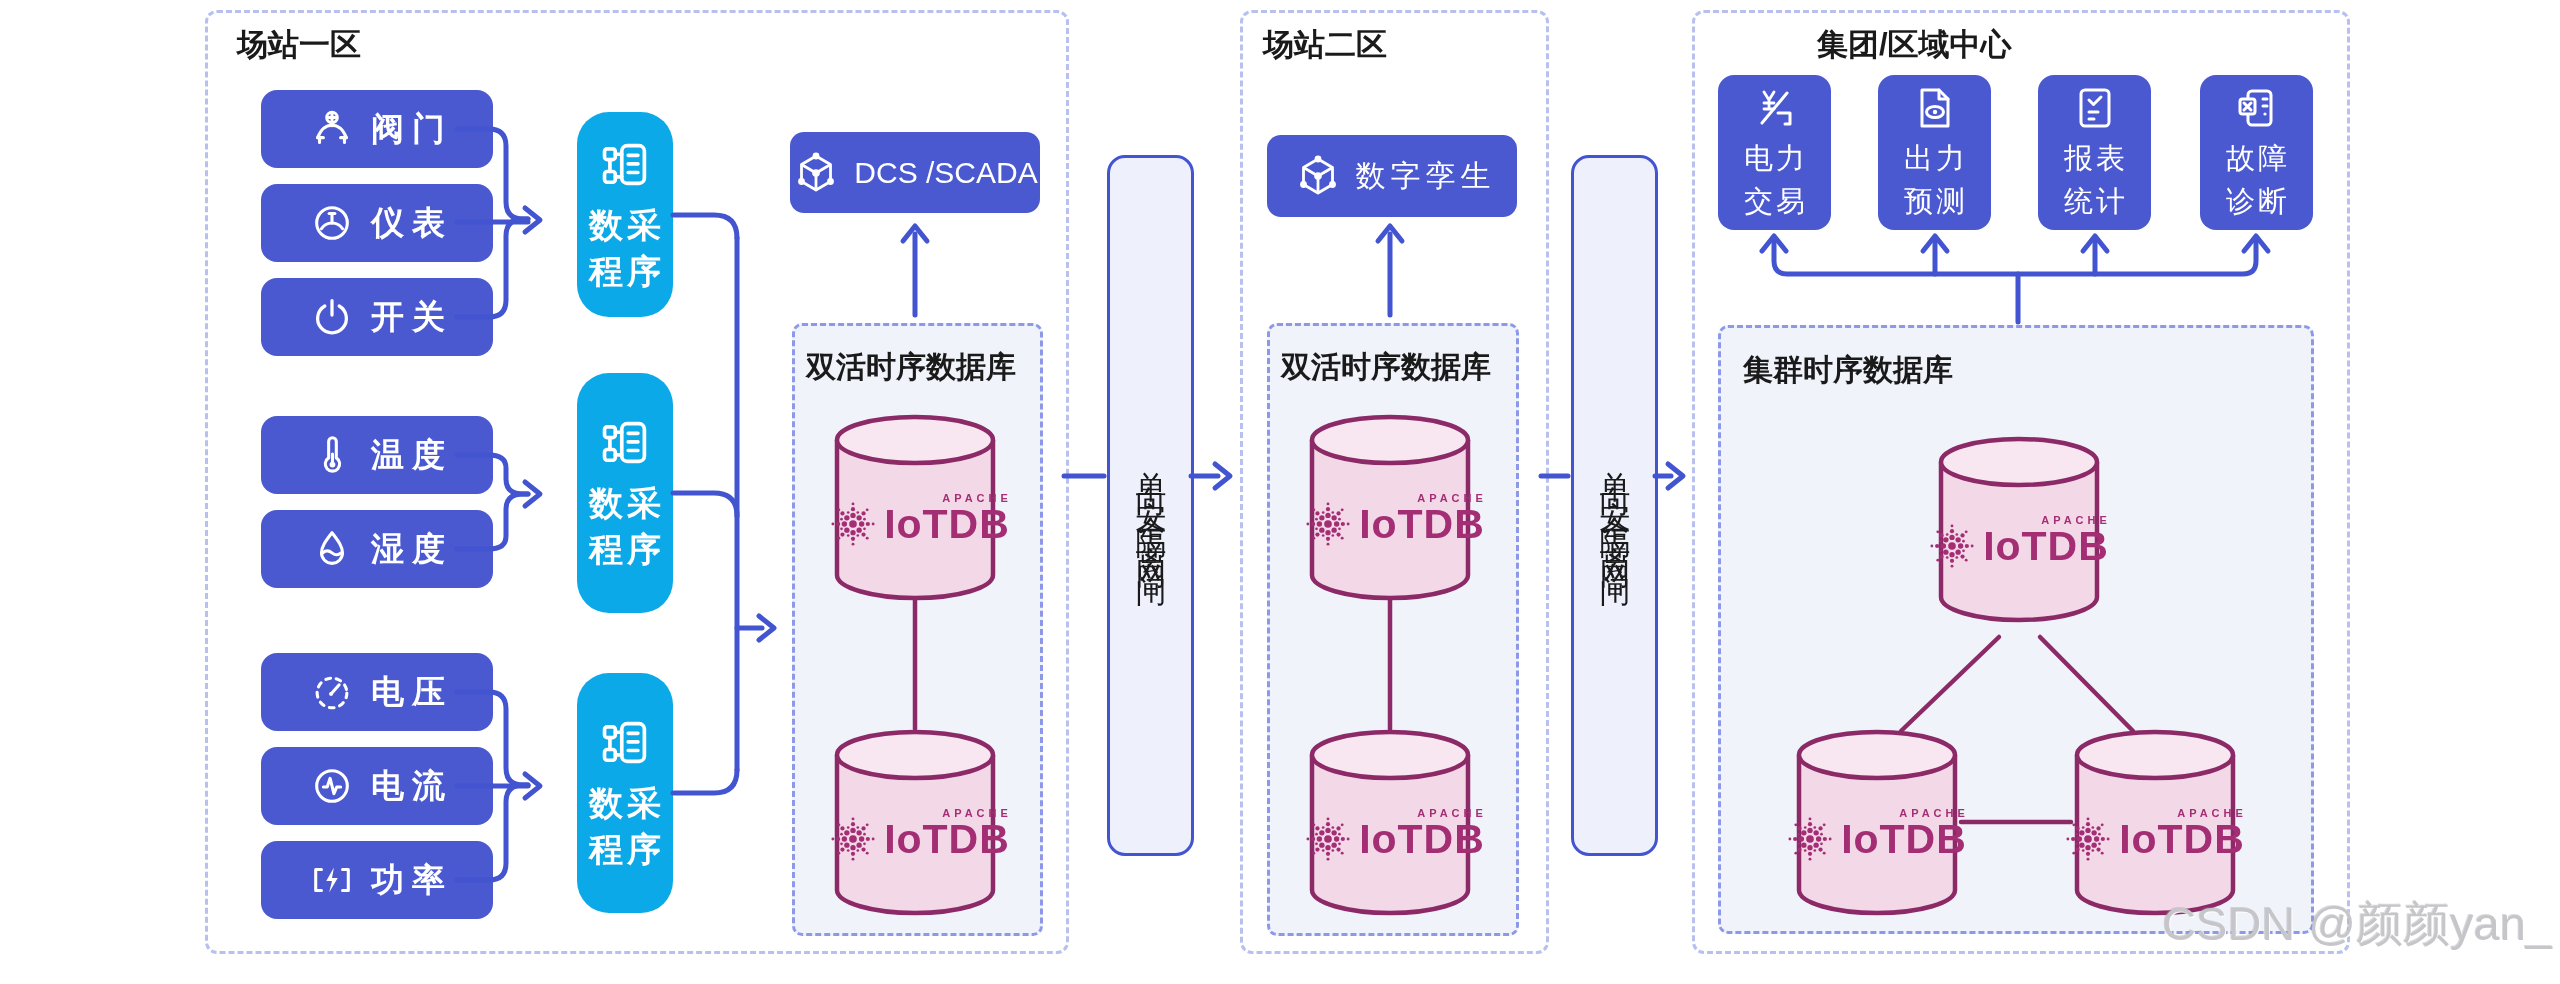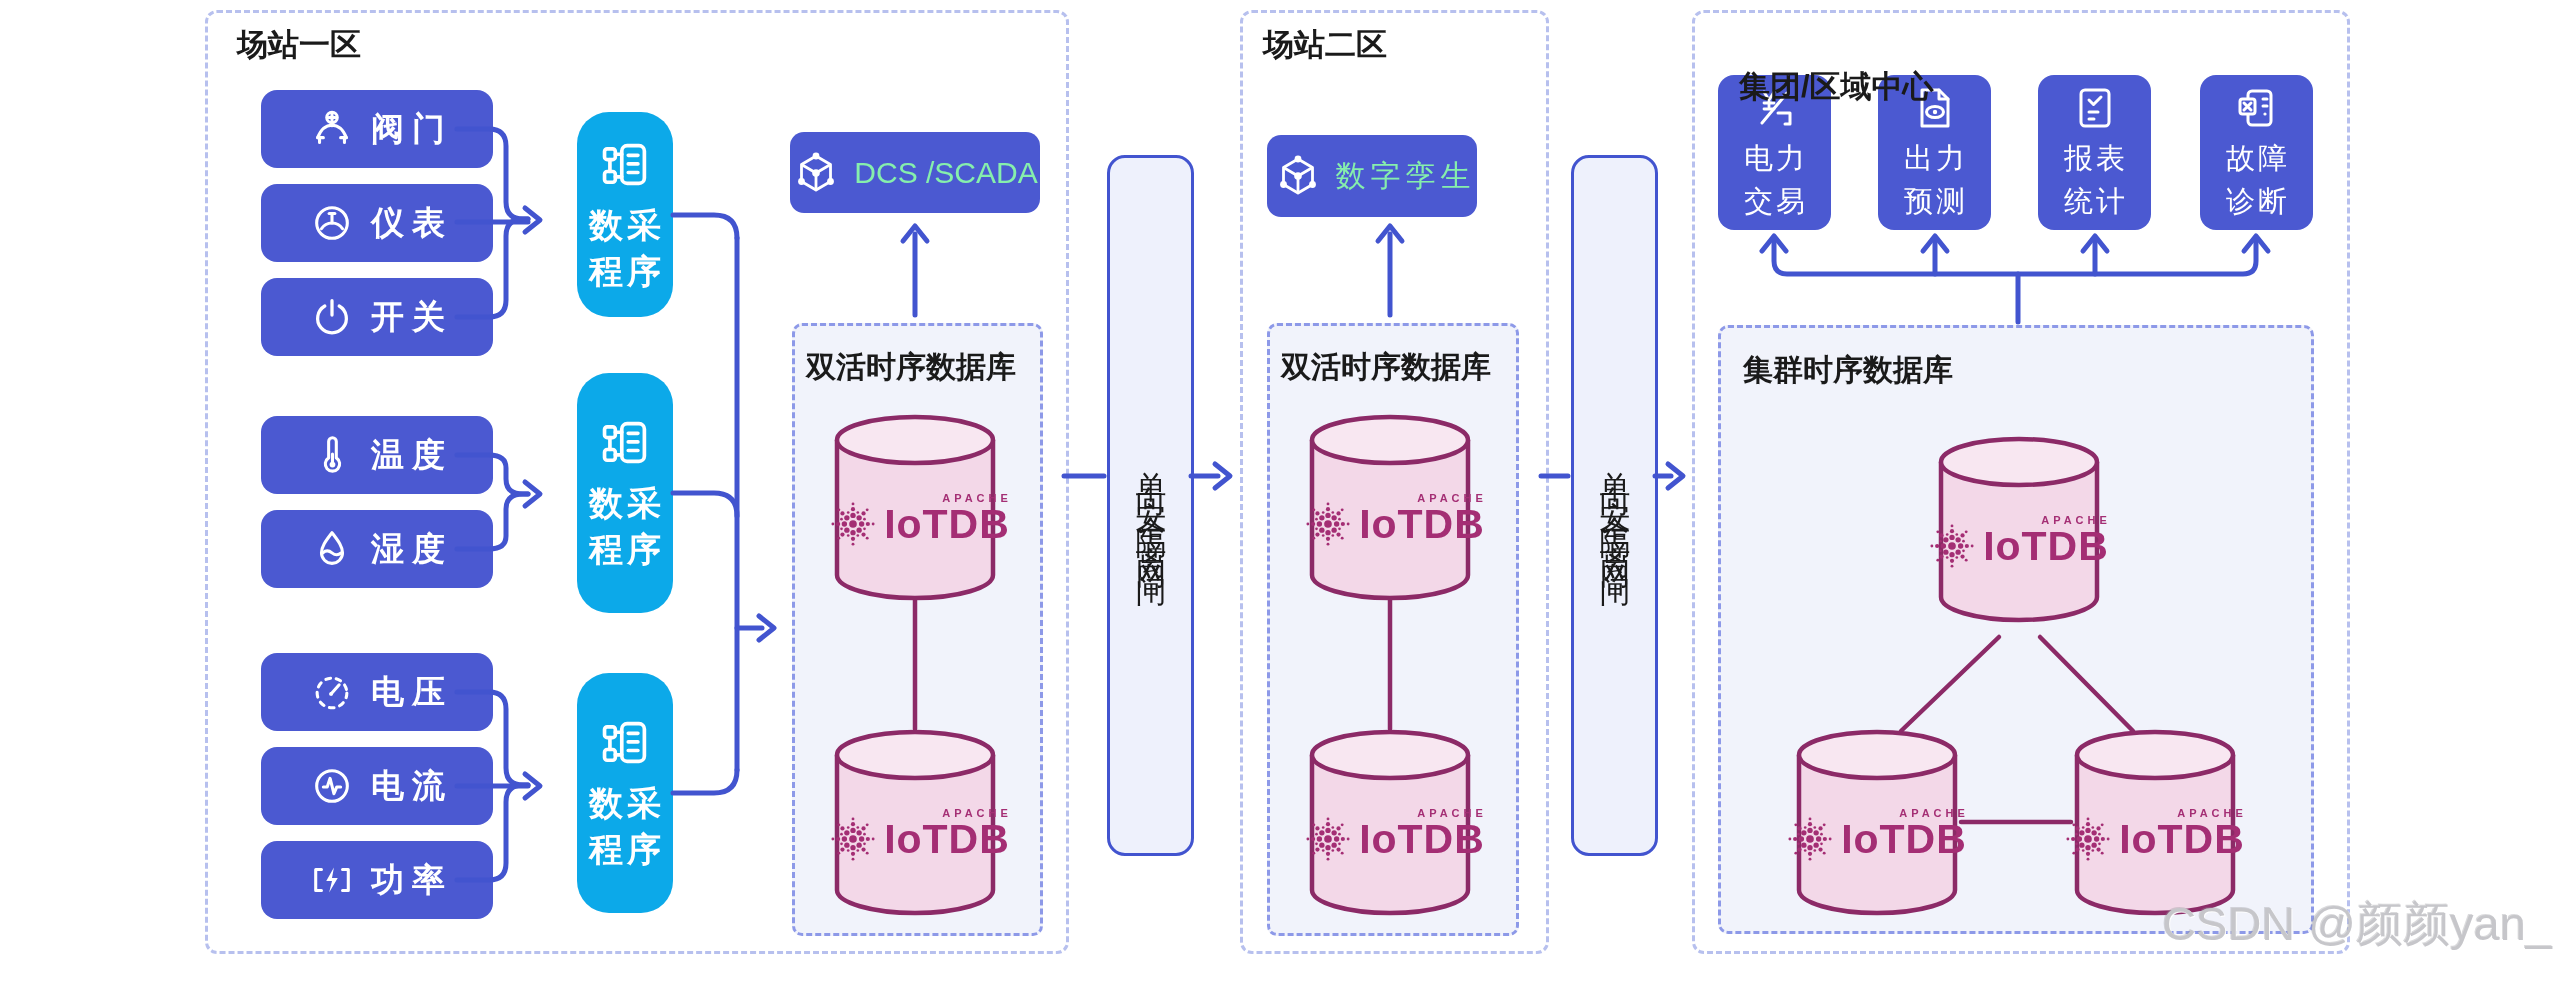--- a/index.html
+++ b/index.html
@@ -15,21 +15,21 @@
   .zone{border:3px dashed var(--dashed-border);border-radius:12px;background:transparent;z-index:1;}
   .zone-title{font-size:31px;font-weight:700;color:var(--text-dark);z-index:3;white-space:nowrap;}
   .sensor-btn{left:261px;width:232px;height:78px;border-radius:16px;background:var(--accent-indigo);
     display:flex;align-items:center;justify-content:center;gap:16px;z-index:1;}
   .sensor-btn .lbl{color:#fff;font-size:33px;font-weight:600;letter-spacing:8px;margin-right:-8px;white-space:nowrap;}
   .icon-svg{display:block;}
   .collector{left:577px;width:96px;border-radius:32px;background:var(--accent-cyan);
     display:flex;flex-direction:column;align-items:center;justify-content:center;gap:10px;z-index:1;}
   .collector .c-line{color:#fff;font-size:34px;font-weight:700;letter-spacing:4px;margin-right:-4px;line-height:44px;white-space:nowrap;}
   .pill{background:var(--accent-indigo);border-radius:14px;display:flex;align-items:center;justify-content:center;gap:14px;z-index:1;}
-  .pill .lbl{color:#86efac;font-size:30px;font-weight:500;white-space:nowrap;}
+  .pill .lbl{color:#ffffff;font-size:30px;font-weight:500;white-space:nowrap;}
   .dbbox{border:3.5px dashed var(--inner-border);border-radius:10px;background:var(--inner-fill);z-index:1;}
   .db-label{font-size:30px;font-weight:700;color:var(--text-dark);z-index:3;white-space:nowrap;text-align:right;}
   .gateway{width:81px;height:695px;border:3.5px solid var(--connector-blue);border-radius:18px;
     background:var(--bar-fill);display:flex;align-items:center;justify-content:center;z-index:1;}
   .gateway .v-lbl{writing-mode:vertical-rl;text-orientation:upright;font-size:31px;font-weight:500;
     color:var(--text-dark);letter-spacing:15px;white-space:nowrap;}
   .appcard{width:113px;height:155px;border-radius:16px;background:var(--accent-indigo);top:75px;
     display:flex;flex-direction:column;align-items:center;justify-content:center;gap:6px;z-index:1;}
   .appcard .a-line{color:#fff;font-size:29px;font-weight:500;letter-spacing:3px;margin-right:-3px;line-height:41px;white-space:nowrap;}
   .overlay{position:absolute;left:0;top:0;z-index:2;pointer-events:none;}
@@ -44,21 +44,21 @@
 <body>
 
 <div class="stage">
 
   <div class="abs zone" style="left:205px;top:10px;width:858px;height:938px;"></div>
   <div class="abs zone" style="left:1240px;top:10px;width:303px;height:938px;"></div>
   <div class="abs zone" style="left:1692px;top:10px;width:652px;height:938px;"></div>
 
   <div class="abs zone-title" style="left:237px;top:24px;">场站一区</div>
   <div class="abs zone-title" style="left:1263px;top:24px;">场站二区</div>
-  <div class="abs zone-title" style="left:1739px;top:24px;margin-top:42px;">集团/区域中心</div>
+  <div class="abs zone-title" style="left:1817px;top:24px;">集团/区域中心</div>
 
   <div class="abs sensor-btn" style="top:90px;">
     <span>
         <svg class="icon-svg" width="46" height="46" viewBox="0 0 48 48" fill="none" stroke="#fff" stroke-width="3.2" stroke-linecap="round" stroke-linejoin="round">
       <path d="M9 33 q5 -13 15 -13 q10 0 15 13"></path>
           <path d="M9 33 h6 M33 33 h6 M11 33 v5 M37 33 v5"></path>
       <circle cx="24" cy="12" r="5.5"></circle>
           <path d="M24 8.5 v7 M20.5 12 h7 M24 17.5 v3"></path>
     </svg>
       </span>
@@ -178,21 +178,21 @@
       <path d="M24 7 L38.5 15.5 V32.5 L24 41 L9.5 32.5 V15.5 Z"></path>
           <path d="M24 41 V24 M24 24 L38.5 15.5 M24 24 L9.5 15.5"></path>
       <circle cx="24" cy="7" r="3.4" fill="#fff" stroke="none"></circle>
           <circle cx="38.5" cy="32.5" r="3.4" fill="#fff" stroke="none"></circle>
       <circle cx="9.5" cy="32.5" r="3.4" fill="#fff" stroke="none"></circle>
           <circle cx="24" cy="24" r="3.8" fill="#fff" stroke="none"></circle>
     </svg>
       </span>
     <span class="lbl">DCS /SCADA</span>
   </div>
-  <div class="abs pill" style="left:1267px;top:135px;width:210px;height:82px;">
+  <div class="abs pill" style="left:1267px;top:135px;width:250px;height:82px;">
     <span>
         <svg class="icon-svg" width="48" height="48" viewBox="0 0 48 48" fill="none" stroke="#fff" stroke-width="2.8" stroke-linejoin="round">
       <path d="M24 7 L38.5 15.5 V32.5 L24 41 L9.5 32.5 V15.5 Z"></path>
           <path d="M24 41 V24 M24 24 L38.5 15.5 M24 24 L9.5 15.5"></path>
       <circle cx="24" cy="7" r="3.4" fill="#fff" stroke="none"></circle>
           <circle cx="38.5" cy="32.5" r="3.4" fill="#fff" stroke="none"></circle>
       <circle cx="9.5" cy="32.5" r="3.4" fill="#fff" stroke="none"></circle>
           <circle cx="24" cy="24" r="3.8" fill="#fff" stroke="none"></circle>
     </svg>
       </span>

